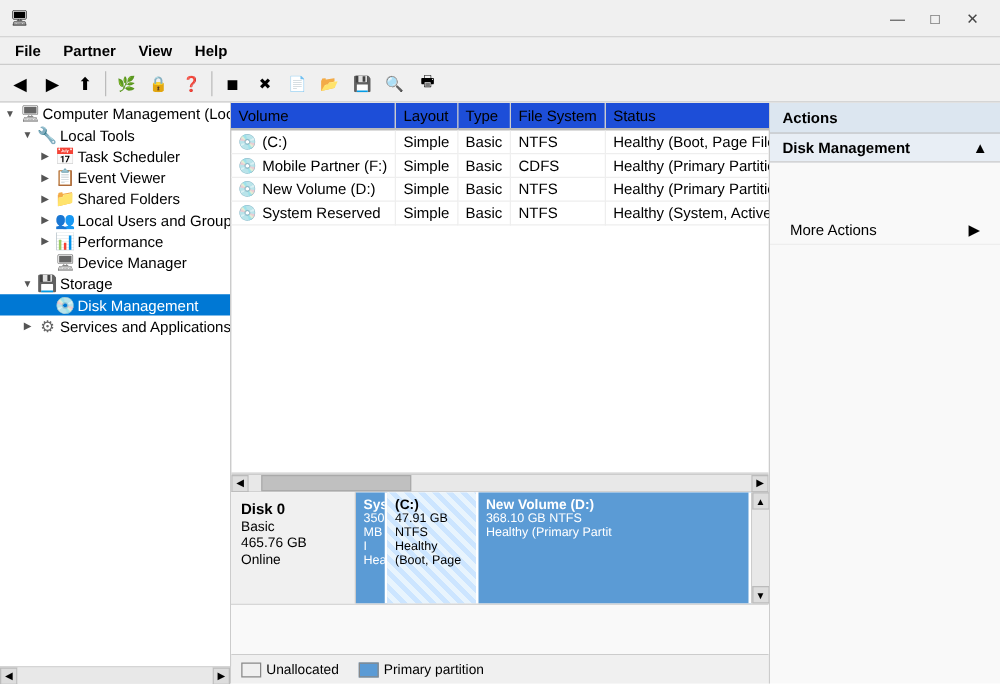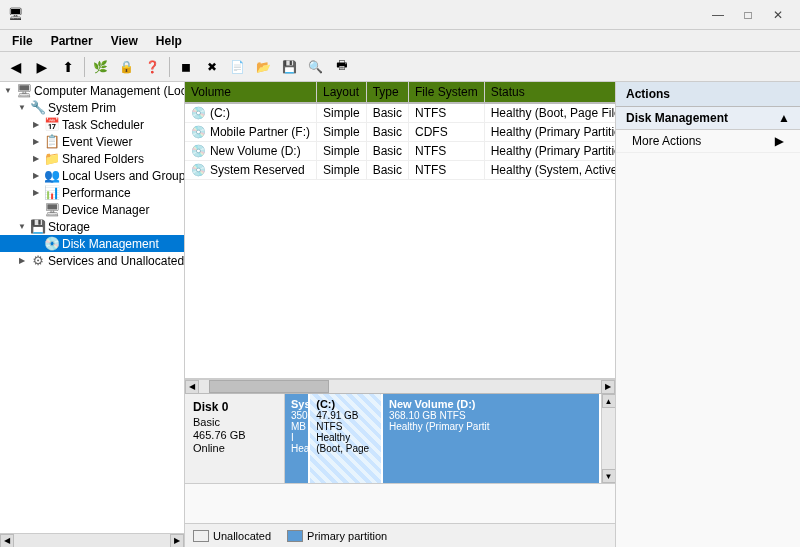--- a/index.html
+++ b/index.html
@@ -162,21 +162,21 @@
       flex: 1;
       overflow: auto;
       border-bottom: 1px solid #ccc;
     }
 
     table {
       width: 100%;
       border-collapse: collapse;
     }
     thead tr {
-      background: #4d7c0f;
+      background: #1d4ed8;
     }
     th {
       border-right: 1px solid #ccc;
       border-bottom: 2px solid #bbb;
       padding: 3px 6px;
       text-align: left;
       font-weight: normal;
       font-size: 12px;
       white-space: nowrap;
       cursor: pointer;
@@ -368,20 +368,21 @@
       border-bottom: 1px solid #ccc;
     }
     .actions-item {
       padding: 4px 16px;
       font-size: 12px;
       cursor: pointer;
       display: flex;
       align-items: center;
       justify-content: space-between;
       border-bottom: 1px solid #eee;
+      margin-top: 43px;
     }
 
     
     .left-pane-scroll {
       height: 14px;
       background: #f0f0f0;
       border-top: 1px solid #ccc;
       display: flex;
       align-items: center;
     }
@@ -449,21 +450,21 @@
     <div class="tree-item">
       <span style="width:0px;min-width:0px;display:inline-block;"></span>
       <span class="tree-expand" style="font-size:8px;color:#555">▼</span>
       <span class="tree-icon">🖥</span>
       <span class="tree-label">Computer Management (Local</span>
     </div>
         <div class="tree-item">
       <span style="width:14px;min-width:14px;display:inline-block;"></span>
       <span class="tree-expand" style="font-size:8px;color:#555">▼</span>
       <span class="tree-icon">🔧</span>
-      <span class="tree-label">System Prim</span>
+      <span class="tree-label">Local Tools</span>
     </div>
         <div class="tree-item">
       <span style="width:28px;min-width:28px;display:inline-block;"></span>
       <span class="tree-expand" style="font-size:8px;color:#555">▶</span>
       <span class="tree-icon">📅</span>
       <span class="tree-label">Task Scheduler</span>
     </div>
         <div class="tree-item">
       <span style="width:28px;min-width:28px;display:inline-block;"></span>
       <span class="tree-expand" style="font-size:8px;color:#555">▶</span>
@@ -503,21 +504,21 @@
         <div class="tree-item selected">
       <span style="width:28px;min-width:28px;display:inline-block;"></span>
       <span class="tree-expand" style="font-size:8px;color:#fff"></span>
       <span class="tree-icon">💿</span>
       <span class="tree-label">Disk Management</span>
     </div>
         <div class="tree-item">
       <span style="width:14px;min-width:14px;display:inline-block;"></span>
       <span class="tree-expand" style="font-size:8px;color:#555">▶</span>
       <span class="tree-icon">⚙</span>
-      <span class="tree-label">Services and Unallocated</span>
+      <span class="tree-label">Services and Applications</span>
     </div>
       </div>
     <div class="left-pane-scroll">
       <div class="left-pane-scroll-btn">◀</div>
       <div class="left-pane-scroll-track"></div>
       <div class="left-pane-scroll-btn">▶</div>
     </div>
   </div>
 
   <div class="center-actions">

